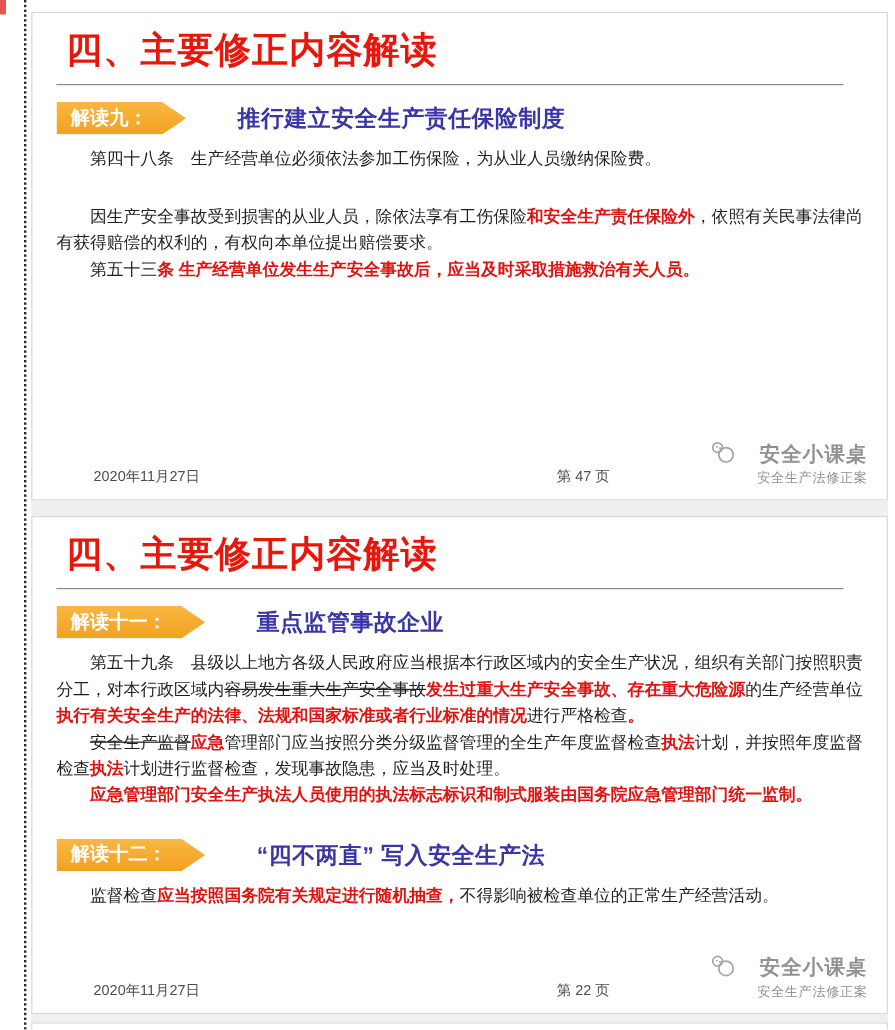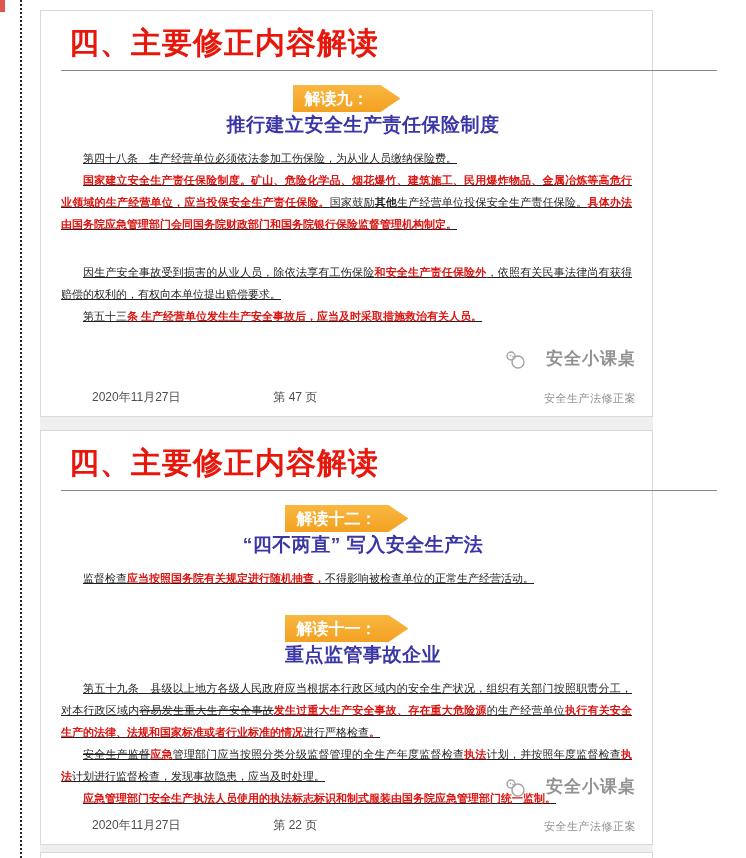--- a/index.html
+++ b/index.html
@@ -7,21 +7,21 @@
   body {
     font-family:"Liberation Sans","DejaVu Sans",sans-serif;
     width:746px; height:858px; position:relative; overflow:hidden;
   }
   .screen { position:absolute; inset:0; background:#ffffff; }
 
   
   .edge-mark { position:absolute; left:0; top:0; width:5px; height:12px; background:#e0574d; }
   .dotted-line { position:absolute; left:20px; top:0; height:100%; width:0; border-left:2px dotted #2b2b2b; }
 
-  .pages { position:absolute; left:40px; top:0; width:613px; }
+  .pages { position:absolute; left:26px; top:0; width:714px; }
   .spacer-top { height:10px; background:#ffffff; }
   .page-gap { background:#efefef; }
   .gap-1 { height:13px; }
   .gap-2 { height:7px; }
   .next-page-stub { height:6px; background:#ffffff; border:1px solid #d9d9d9; border-bottom:none; }
 
   .slide {
     position:relative; background:#ffffff; border:1px solid #d9d9d9;
     padding:0 20px;
   }
@@ -33,54 +33,54 @@
     font-size:30px; line-height:1.2; font-weight:900;
     color:var(--title-red,#e8170c); letter-spacing:1px;
   }
   .title-rule {
     border:none; border-top:1.5px solid #8a8a8a;
     margin:9px 0 0 0; width:656px;
   }
 
   .section { margin-top:14px; }
   .section + .section { margin-top:26px; }
-  .section-head { display:flex; align-items:center;flex-direction:column; }
+  .section-head { display:flex; align-items:center; }
   .banner {
     display:inline-block; background:linear-gradient(180deg,#f9b741 0%,var(--banner-orange,#f3a121) 100%);
     color:#ffffff; font-weight:bold; font-size:16px; line-height:19px;
     padding:4px 32px 4px 12px;
     clip-path:polygon(0 0, calc(100% - 20px) 0, 100% 50%, calc(100% - 20px) 100%, 0 100%);
     white-space:nowrap;
   }
   .section-subtitle {
-    margin-left:33px; color:var(--subtitle-blue,#3a36a6);
+    margin-left:43px; color:var(--subtitle-blue,#3a36a6);
     font-size:19px; font-weight:800; letter-spacing:0.5px;
   }
   .section-body { margin:9px 0 0 0; }
   .para {
-    font-size:11px; line-height:22px; text-indent:2em;
-    text-align:justify; color:var(--body-black,#1f1f1f);text-decoration:underline;
+    font-size:14px; line-height:22px; text-indent:2em;
+    text-align:justify; color:var(--body-black,#1f1f1f);
   }
   .seg-normal { color:var(--body-black,#1f1f1f); }
   .seg-bold   { color:var(--body-black,#1f1f1f); font-weight:bold; }
   .seg-strike { color:var(--body-black,#1f1f1f); text-decoration:line-through; }
   .seg-red    { color:var(--body-red,#dd1411); font-weight:bold; }
 
   .slide-footer {
     position:absolute; left:26px; right:16px; bottom:10px;
     display:flex; align-items:flex-end;
     font-size:12px; color:var(--footer-gray,#4d4d4d);
   }
   .footer-date { flex:1; text-align:left;margin-left:25px; }
-  .footer-page { flex:1; text-align:left; }
+  .footer-page { flex:1; text-align:right; }
   .footer-watermark { flex:1; text-align:right; color:var(--watermark-gray,#929292); }
-  .wm-row { display:inline-flex; align-items:flex-end; gap:18px; }
+  .wm-row { display:inline-flex; align-items:flex-start; gap:18px; }
   .wm-logo svg { display:block; }
   .wm-name { font-size:17px; font-weight:bold; letter-spacing:1px; }
-  .wm-sub { display:block; font-size:11px; margin-top:18px; letter-spacing:0.5px; }
+  .wm-sub { display:block; font-size:11px; margin-top:1px; letter-spacing:0.5px; }
 </style>
 </head>
 <body>
 
 <div class="screen">
   <div class="edge-mark"></div>
   <div class="dotted-line"></div>
   <div class="pages" id="pages">
     <div class="spacer-top"></div>
 
@@ -88,21 +88,20 @@
     <h1 class="slide-title">四、主要修正内容解读</h1>
     <hr class="title-rule">
     <div class="sections">
   <div class="section">
     <div class="section-head">
       <span class="banner"><span class="banner-text">解读九：</span></span>
       <span class="section-subtitle">推行建立安全生产责任保险制度</span>
     </div>
     <div class="section-body">
               <p class="para"><span class="seg-normal">第四十八条　生产经营单位必须依法参加工伤保险，为从业人员缴纳保险费。</span></p>
-              <p class="para"><span class="seg-red">国家建立安全生产责任保险制度。矿山、危险化学品、烟花爆竹、建筑施工、民用爆炸物品、金属冶炼等高危行业领域的生产经营单位，应当投保安全生产责任保险。</span><span class="seg-normal">国家鼓励</span><span class="seg-bold">其他</span><span class="seg-normal">生产经营单位投保安全生产责任保险。</span><span class="seg-red">具体办法由国务院应急管理部门会同国务院财政部门和国务院银行保险监督管理机构制定。</span></p>
             </div>
   </div>
 
   <div class="section">
     <div class="section-body">
               <p class="para"><span class="seg-normal">因生产安全事故受到损害的从业人员，除依法享有工伤保险</span><span class="seg-red">和安全生产责任保险外</span><span class="seg-normal">，依照有关民事法律尚有获得赔偿的权利的，有权向本单位提出赔偿要求。</span></p>
               <p class="para"><span class="seg-normal">第五十三</span><span class="seg-red">条 生产经营单位发生生产安全事故后，应当及时采取措施救治有关人员。</span></p>
             </div>
   </div>
 </div>
@@ -125,37 +124,37 @@
       </span>
     </footer>
   </section>
 <div class="page-gap gap-1"></div>
   <section class="slide slide-2">
     <h1 class="slide-title">四、主要修正内容解读</h1>
     <hr class="title-rule">
     <div class="sections">
   <div class="section">
     <div class="section-head">
-      <span class="banner"><span class="banner-text">解读十二：</span></span>
-      <span class="section-subtitle">“四不两直” 写入安全生产法</span>
-    </div>
-    <div class="section-body">
-              <p class="para"><span class="seg-normal">监督检查</span><span class="seg-red">应当按照国务院有关规定进行随机抽查</span><span class="seg-red">，</span><span class="seg-normal">不得影响被检查单位的正常生产经营活动。</span></p>
-            </div>
-  </div>
-
-  <div class="section">
-    <div class="section-head">
       <span class="banner"><span class="banner-text">解读十一：</span></span>
       <span class="section-subtitle">重点监管事故企业</span>
     </div>
     <div class="section-body">
               <p class="para"><span class="seg-normal">第五十九条　县级以上地方各级人民政府应当根据本行政区域内的安全生产状况，组织有关部门按照职责分工，对本行政区域内</span><span class="seg-strike">容易发生重大生产安全事故</span><span class="seg-red">发生过重大生产安全事故、存在重大危险源</span><span class="seg-normal">的生产经营单位</span><span class="seg-red">执行有关安全生产的法律、法规和国家标准或者行业标准的情况</span><span class="seg-normal">进行严格检查</span><span class="seg-red">。</span></p>
               <p class="para"><span class="seg-strike">安全生产监督</span><span class="seg-red">应急</span><span class="seg-normal">管理部门应当按照分类分级监督管理的全生产年度监督检查</span><span class="seg-red">执法</span><span class="seg-normal">计划，并按照年度监督检查</span><span class="seg-red">执法</span><span class="seg-normal">计划进行监督检查，发现事故隐患，应当及时处理。</span></p>
               <p class="para"><span class="seg-red">应急管理部门安全生产执法人员使用的执法标志标识和制式服装由国务院应急管理部门统一监制。</span></p>
+            </div>
+  </div>
+
+  <div class="section">
+    <div class="section-head">
+      <span class="banner"><span class="banner-text">解读十二：</span></span>
+      <span class="section-subtitle">“四不两直” 写入安全生产法</span>
+    </div>
+    <div class="section-body">
+              <p class="para"><span class="seg-normal">监督检查</span><span class="seg-red">应当按照国务院有关规定进行随机抽查</span><span class="seg-red">，</span><span class="seg-normal">不得影响被检查单位的正常生产经营活动。</span></p>
             </div>
   </div>
 </div>
     <footer class="slide-footer">
       <span class="footer-date">2020年11月27日</span>
       <span class="footer-page">第 22 页</span>
       <span class="footer-watermark">
         <span class="wm-row">
           <span class="wm-logo">
             <svg width="24" height="20" viewBox="0 0 24 20" fill="none" stroke="#a3a3a3" stroke-width="1.4">

